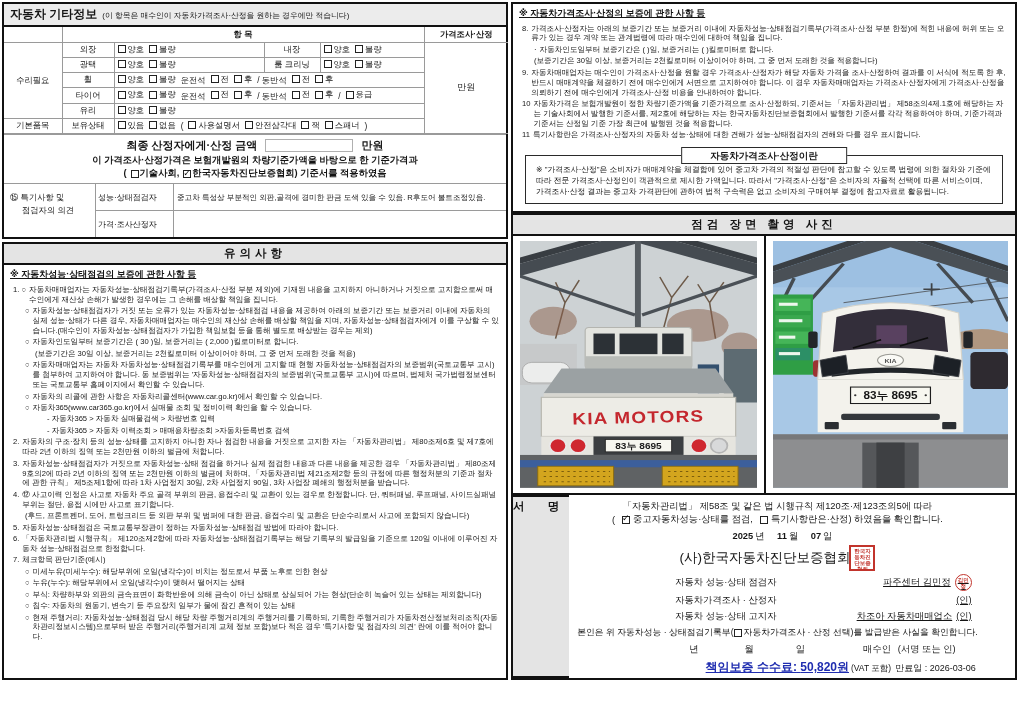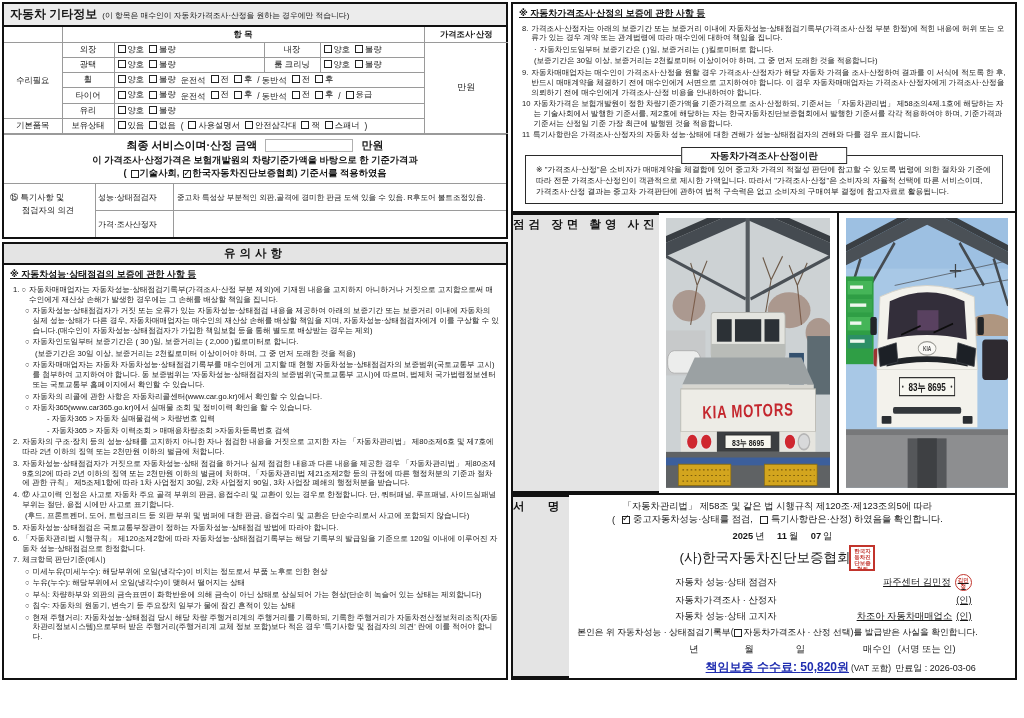--- a/index.html
+++ b/index.html
@@ -77,21 +77,21 @@
   border:1.5px solid #2a2a2a; margin:13px 12px 2px; position:relative;
   padding:9px 10px 5px; font-size:7.8px; line-height:1.4;
 }
 .def-title {
   position:absolute; top:-9px; left:50%; transform:translateX(-50%);
   background:#fff; border:1.5px solid #2a2a2a; padding:1px 28px;
   font-weight:bold; font-size:9.5px; white-space:nowrap;
 }
 
 
-.photos-wrap { border:2px solid #111; border-top:none; flex:1 1 auto; display:flex; flex-direction:row; min-height:0; }
+.photos-wrap { border:2px solid #111; border-top:none; flex:1 1 auto; display:flex; flex-direction:column; min-height:0; }
 .photos-title { border-top:2px solid #111; }
 .photos-area { flex:1 1 auto; display:flex; min-height:0; }
 .photo-cell { flex:1 1 50%; padding:5px 7px; min-width:0; }
 .photo-cell + .photo-cell { border-left:2px solid #111; }
 .photo-cell svg { width:100%; height:100%; display:block; }
 
 
 .sign-wrap { border:2px solid #111; border-top:none; flex:0 0 auto; display:flex; flex-direction:row; }
 .sign-title { border-top:2px solid #111; letter-spacing:10px; }
 .sign-area { padding:4px 8px 2px; font-size:9px; }
@@ -297,21 +297,21 @@
                   <span class="box"></span>
                   <span class="toklbl">스패너</span>
                 </span><span class="tok">
                   <span class="toklbl">)</span>
                 </span></td>
         </tr>
       </tbody>
         </table>
 
       <div class="final-line">
-        <span>최종 서비스이며·산정 금액</span>
+        <span>최종 산정자에게·산정 금액</span>
         <span class="inputbox"></span>
         <span>만원</span>
       </div>
 
       <div class="basis-lines">
         <span>이 가격조사·산정가격은 보험개발원의 차량기준가액을 바탕으로 한 기준가격과</span><br>
         <span class="basis-l2">
           <span>(</span>
           <span class="box"></span>
           <span>기술사회,</span>

